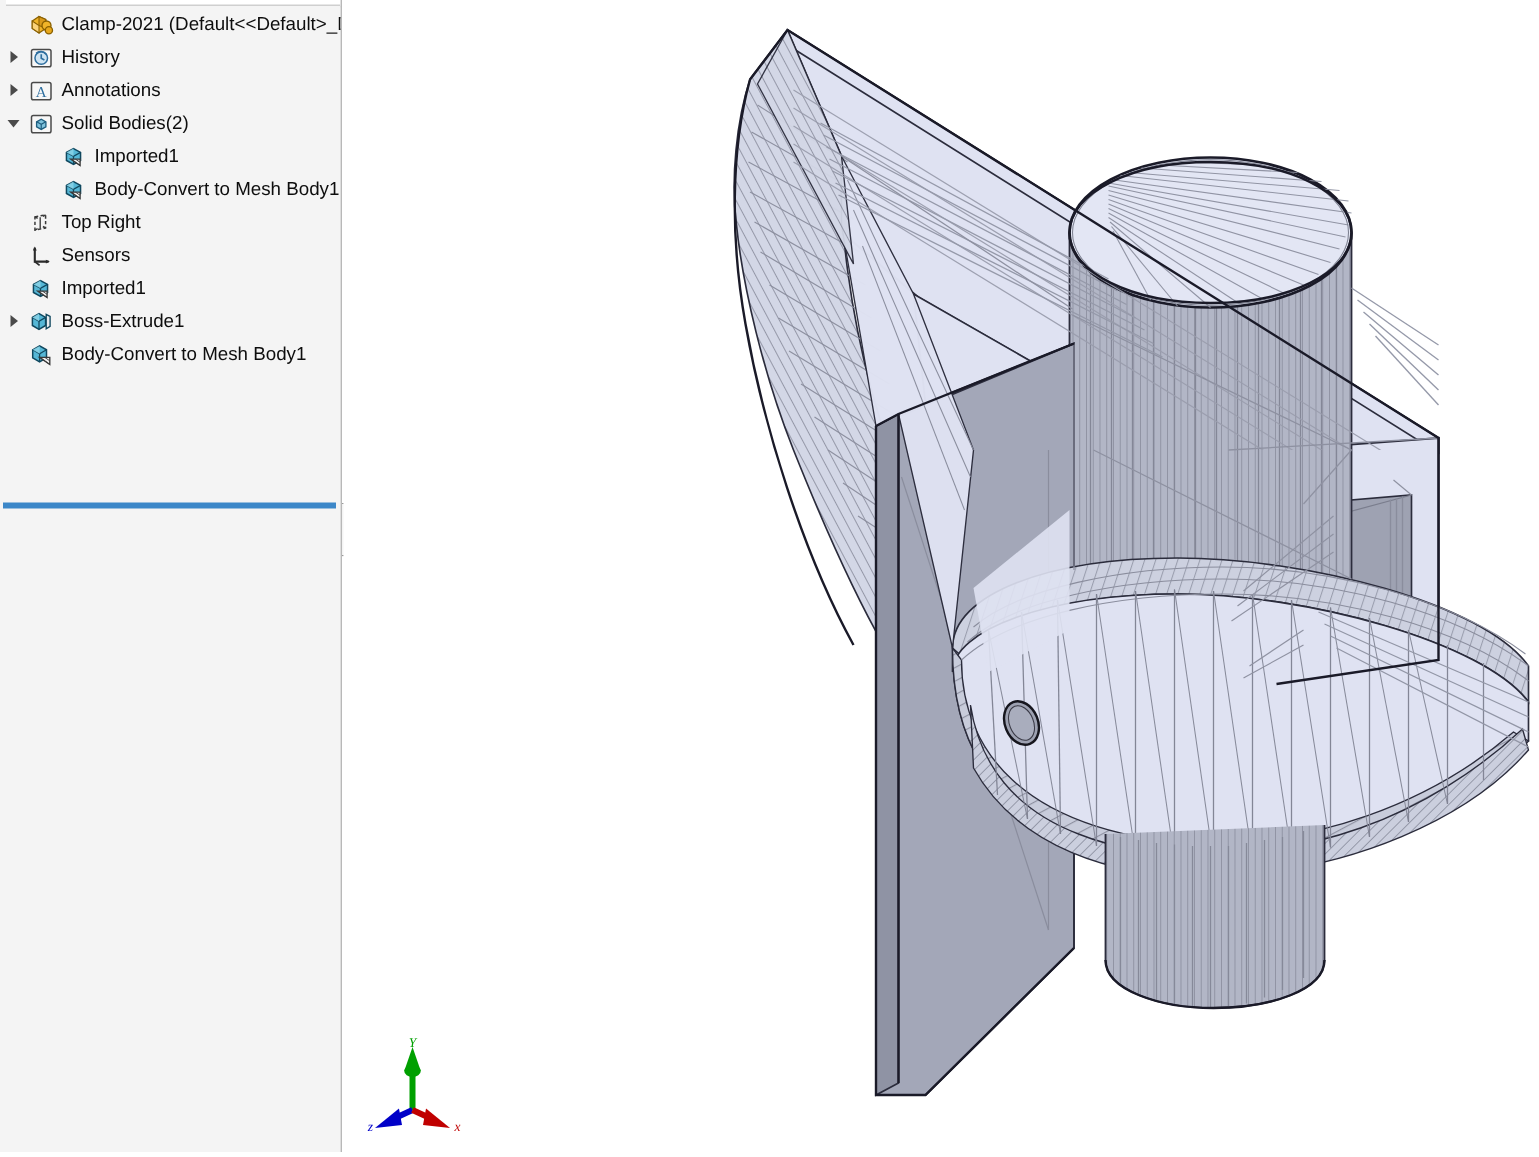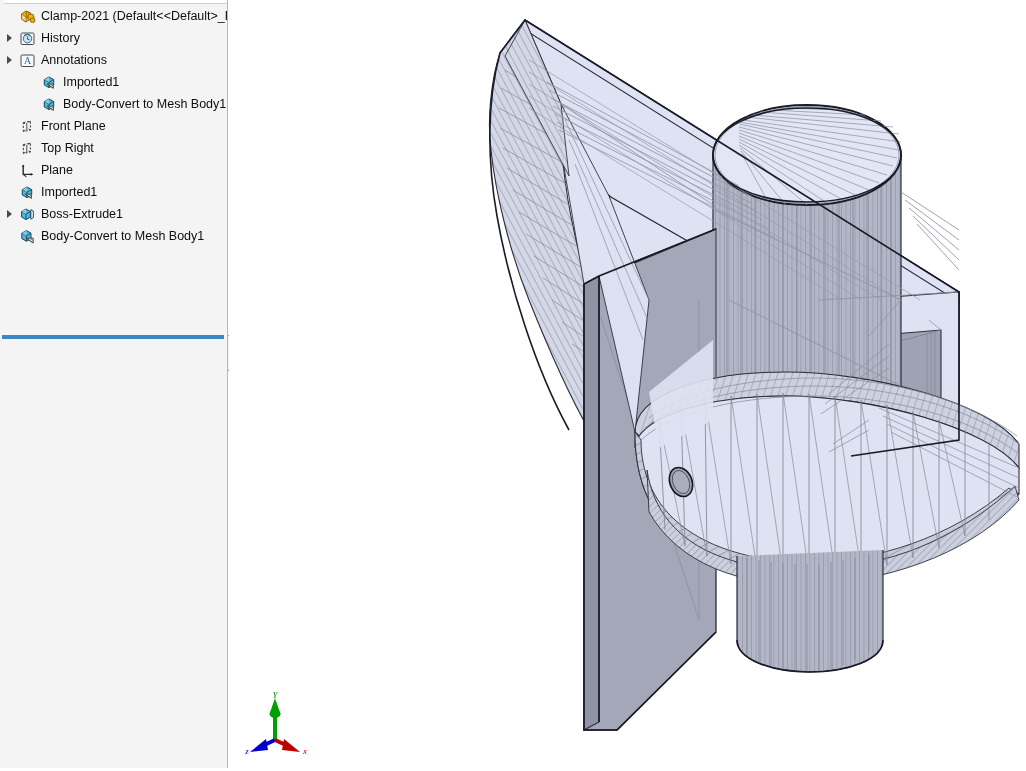--- a/index.html
+++ b/index.html
@@ -171,20 +171,34 @@
           </span>
         <span class="ico">
           <svg width="17" height="17" viewBox="0 0 17 17">
             <rect x="2" y="3" width="13" height="11.5" rx="1.2" fill="#f7f7f7" stroke="#4a4a4a" stroke-width="1"></rect>
             <text x="8.5" y="12.4" font-size="10" font-family="Liberation Serif, serif" text-anchor="middle" fill="#2f6f9f">A</text>
           </svg>
         </span>
         <span class="tlabel">Annotations</span>
       </div>
 
+      <div class="tree-row indent-1">
+        <span class="expander">
+            <i class="tri-d"></i>
+          </span>
+        <span class="ico">
+          <svg width="17" height="17" viewBox="0 0 17 17">
+            <rect x="2" y="3" width="13" height="11.5" rx="1.2" fill="#f7f7f7" stroke="#4a4a4a" stroke-width="1"></rect>
+            <path d="M5.4 7.2 L8.5 5.5 L11.6 7.2 L11.6 10.6 L8.5 12.3 L5.4 10.6 Z" fill="#7fc3dd" stroke="#1f5f80" stroke-width="0.9"></path>
+            <path d="M5.4 7.2 L8.5 8.9 L11.6 7.2" fill="none" stroke="#1f5f80" stroke-width="0.8"></path>
+            <path d="M8.5 8.9 L8.5 12.3" fill="none" stroke="#1f5f80" stroke-width="0.8"></path>
+          </svg>
+        </span>
+        <span class="tlabel">Solid Bodies(2)</span>
+      </div>
 
       <div class="tree-row indent-2">
         <span class="expander"></span>
         <span class="ico">
           <svg width="17" height="17" viewBox="0 0 17 17">
             <path d="M3.3 5.6 L8 3 L12.7 5.6 L12.7 11 L8 13.6 L3.3 11 Z" fill="#55b7d6" stroke="#10485f" stroke-width="1"></path>
             <path d="M3.3 5.6 L8 8.2 L12.7 5.6" fill="none" stroke="#10485f" stroke-width="0.85"></path>
             <path d="M8 8.2 L8 13.6" fill="none" stroke="#10485f" stroke-width="0.85"></path>
             <path d="M3.3 5.6 L8 3 L8 8.2 Z" fill="#8ad3e8" opacity="0.85"></path>
             <path d="M6.2 10.1 L12.4 10.1 L12.4 14.3 Z" fill="#f2f2f2" stroke="#3a3a3a" stroke-width="0.9"></path>
@@ -203,31 +217,20 @@
             <path d="M8 8.2 L8 13.6" fill="none" stroke="#10485f" stroke-width="0.85"></path>
             <path d="M3.3 5.6 L8 3 L8 8.2 Z" fill="#8ad3e8" opacity="0.85"></path>
             <path d="M6.2 10.1 L12.4 10.1 L12.4 14.3 Z" fill="#f2f2f2" stroke="#3a3a3a" stroke-width="0.9"></path>
             <path d="M6.2 10.1 L12.4 14.3 M9.3 10.1 L12.4 12.2" stroke="#3a3a3a" stroke-width="0.6"></path>
           </svg>
         </span>
         <span class="tlabel">Body-Convert to Mesh Body1</span>
       </div>
 
 
-      <div class="tree-row indent-1">
-        <span class="expander"></span>
-        <span class="ico">
-          <svg width="17" height="17" viewBox="0 0 17 17">
-            <path d="M4.3 4.6 L11.4 3.2 L11.4 12 L4.3 13.4 Z" fill="none" stroke="#3a3a3a" stroke-width="1" stroke-dasharray="2.2 1.6"></path>
-            <path d="M4.3 4.6 L6.1 5.6 M4.3 13.4 L6.1 12.4 M11.4 3.2 L9.6 4.2 M11.4 12 L9.6 11" stroke="#3a3a3a" stroke-width="1"></path>
-            <path d="M7.8 4.9 L7.8 12.1" stroke="#3a3a3a" stroke-width="0.9"></path>
-          </svg>
-        </span>
-        <span class="tlabel">Front Plane</span>
-      </div>
 
       <div class="tree-row indent-1">
         <span class="expander"></span>
         <span class="ico">
           <svg width="17" height="17" viewBox="0 0 17 17">
             <path d="M4.3 4.6 L11.4 3.2 L11.4 12 L4.3 13.4 Z" fill="none" stroke="#3a3a3a" stroke-width="1" stroke-dasharray="2.2 1.6"></path>
             <path d="M4.3 4.6 L6.1 5.6 M4.3 13.4 L6.1 12.4 M11.4 3.2 L9.6 4.2 M11.4 12 L9.6 11" stroke="#3a3a3a" stroke-width="1"></path>
             <path d="M7.8 4.9 L7.8 12.1" stroke="#3a3a3a" stroke-width="0.9"></path>
           </svg>
         </span>
@@ -238,21 +241,21 @@
       <div class="tree-row indent-1">
         <span class="expander"></span>
         <span class="ico">
           <svg width="17" height="17" viewBox="0 0 17 17">
             <path d="M4.2 3.2 L4.2 12.4 L13.4 12.4" fill="none" stroke="#2a2a2a" stroke-width="1.4"></path>
             <path d="M4.2 2.4 L2.9 5 L5.5 5 Z" fill="#2a2a2a"></path>
             <path d="M14.2 12.4 L11.6 11.1 L11.6 13.7 Z" fill="#2a2a2a"></path>
             <path d="M4.2 12.4 L7.4 14.9" stroke="#2a2a2a" stroke-width="1.2"></path>
           </svg>
         </span>
-        <span class="tlabel">Plane</span>
+        <span class="tlabel">Sensors</span>
       </div>
 
       <div class="tree-row indent-1">
         <span class="expander"></span>
         <span class="ico">
           <svg width="17" height="17" viewBox="0 0 17 17">
             <path d="M3.3 5.6 L8 3 L12.7 5.6 L12.7 11 L8 13.6 L3.3 11 Z" fill="#55b7d6" stroke="#10485f" stroke-width="1"></path>
             <path d="M3.3 5.6 L8 8.2 L12.7 5.6" fill="none" stroke="#10485f" stroke-width="0.85"></path>
             <path d="M8 8.2 L8 13.6" fill="none" stroke="#10485f" stroke-width="0.85"></path>
             <path d="M3.3 5.6 L8 3 L8 8.2 Z" fill="#8ad3e8" opacity="0.85"></path>

